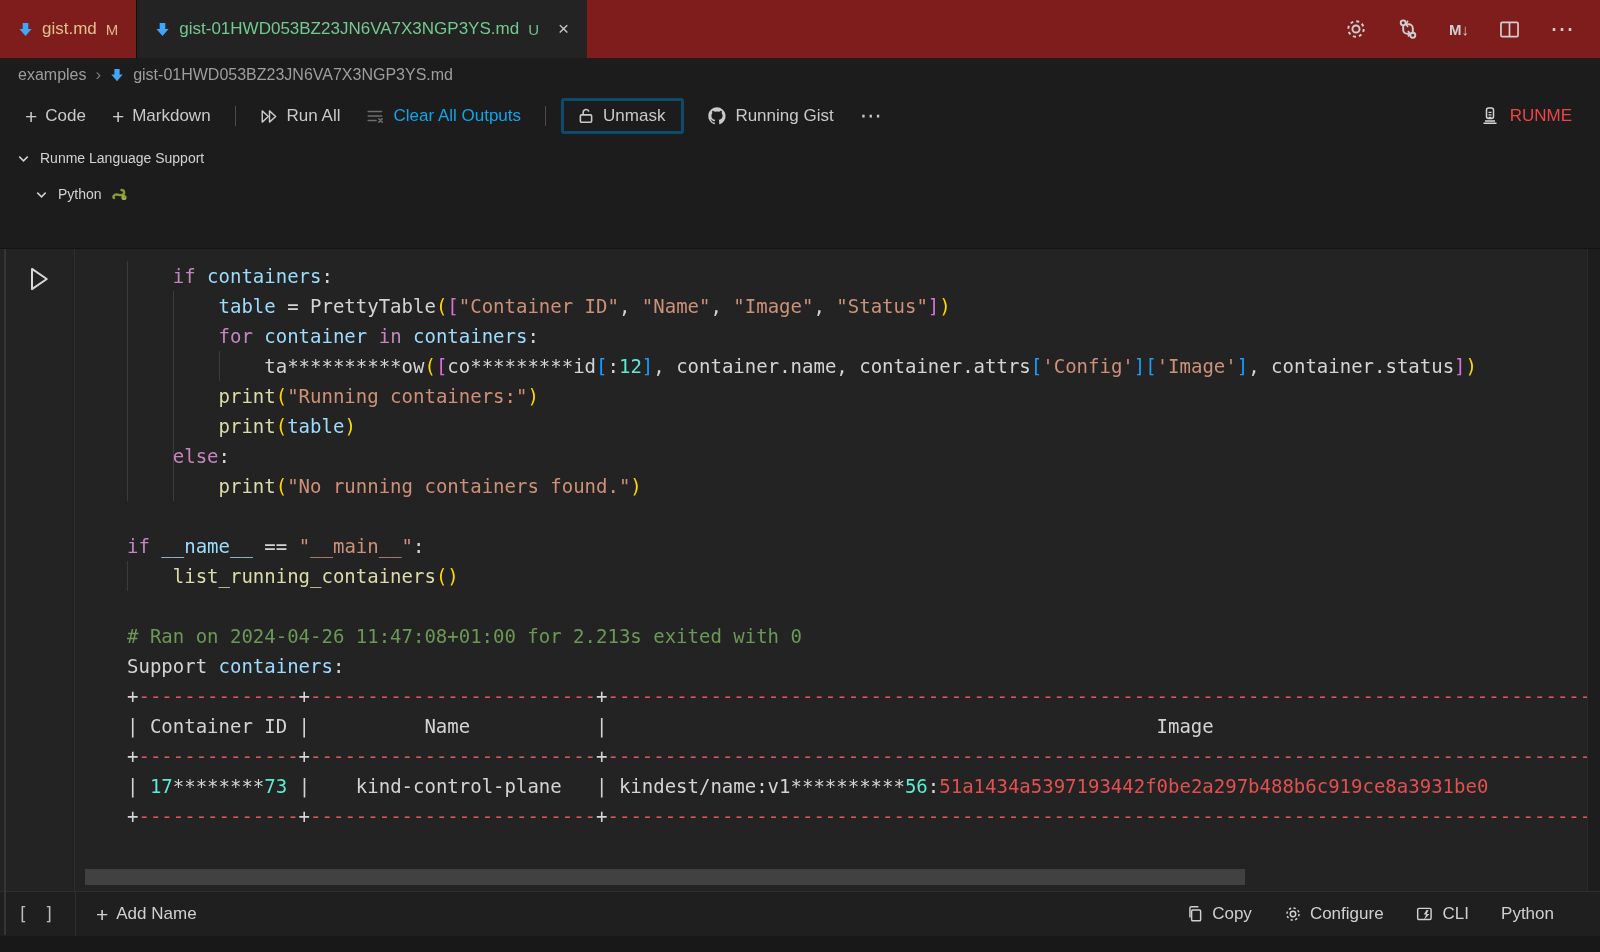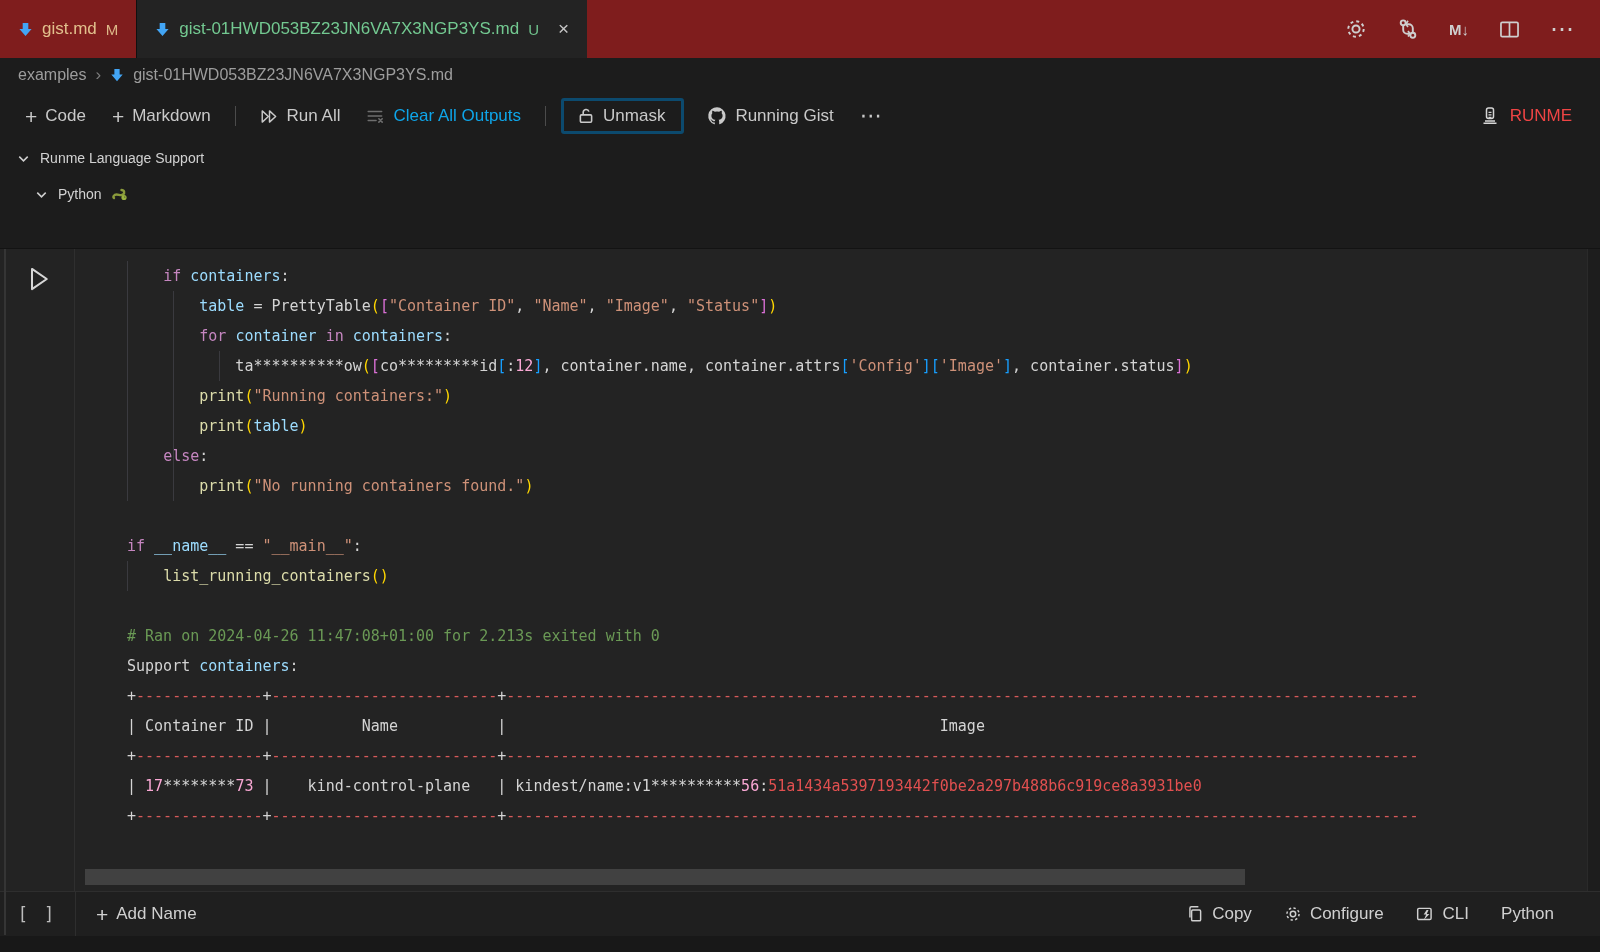--- a/index.html
+++ b/index.html
@@ -39,29 +39,29 @@
   .outline-row.lv1 { padding-left:34px; }
   .outline-row.lv2 { padding-left:52px; }
 
   
   .cell { position:relative; height:687px; background:#232323; border-top:1px solid #131313; }
   .cell::before { content:''; position:absolute; left:4px; top:0; bottom:0; width:2px; background:#353535; }
   .cell-body { display:flex; height:642px; }
   .gutter { width:75px; position:relative; border-right:1px solid #2f2f2f; }
   .run-btn { position:absolute; top:16px; left:26px; cursor:pointer; }
   .editor { flex:1; position:relative; overflow:hidden; padding:12px 0 0 52px;
-            font-family:"DejaVu Sans Mono", monospace; font-size:15px; line-height:30px; }
+            font-family:"DejaVu Sans Mono", monospace; font-size:19px; line-height:30px; }
   .code-line { white-space:pre; height:30px; }
   .guide { position:absolute; width:1px; background:#3a3a3f; }
   .vscroll { position:absolute; right:0; top:0; bottom:0; width:13px; background:#1d1d1d; border-left:1px solid #2a2a2a; }
   .hscroll-thumb { position:absolute; left:10px; bottom:6px; width:1160px; height:16px; background:#414141; cursor:pointer; }
 
   
   .tk-k { color:#c586c0; } .tk-v { color:#9cdcfe; } .tk-f { color:#dcdcaa; }
-  .tk-s { color:#ce9178; } .tk-n { color:#f9a8d4; } .tk-c { color:#6a9955; }
+  .tk-s { color:#ce9178; } .tk-n { color:#5eead4; } .tk-c { color:#6a9955; }
   .tk-p { color:#d4d4d4; } .tk-b1 { color:#ffd700; } .tk-b2 { color:#da70d6; }
   .tk-b3 { color:#179fff; } .tk-r { color:#e25050; } .tk-d { color:#d65a5a; }
 
   
   .cell-status { height:45px; border-top:1px solid #2e2e2e; background:#1f1f1f; display:flex; align-items:stretch; }
   .sgutter { width:75px; display:flex; align-items:center; justify-content:center;
              font-family:"DejaVu Sans Mono", monospace; font-size:17px; color:#bdbdbd; letter-spacing:3px; }
   .smain { flex:1; display:flex; align-items:center; padding:0 46px 0 20px; color:#d0d0d0; font-size:17px; border-left:1px solid #2e2e2e; }
   .sitem { display:flex; align-items:center; gap:8px; cursor:pointer; white-space:nowrap; }
   .sitem .plus { font-size:21px; line-height:1; }

